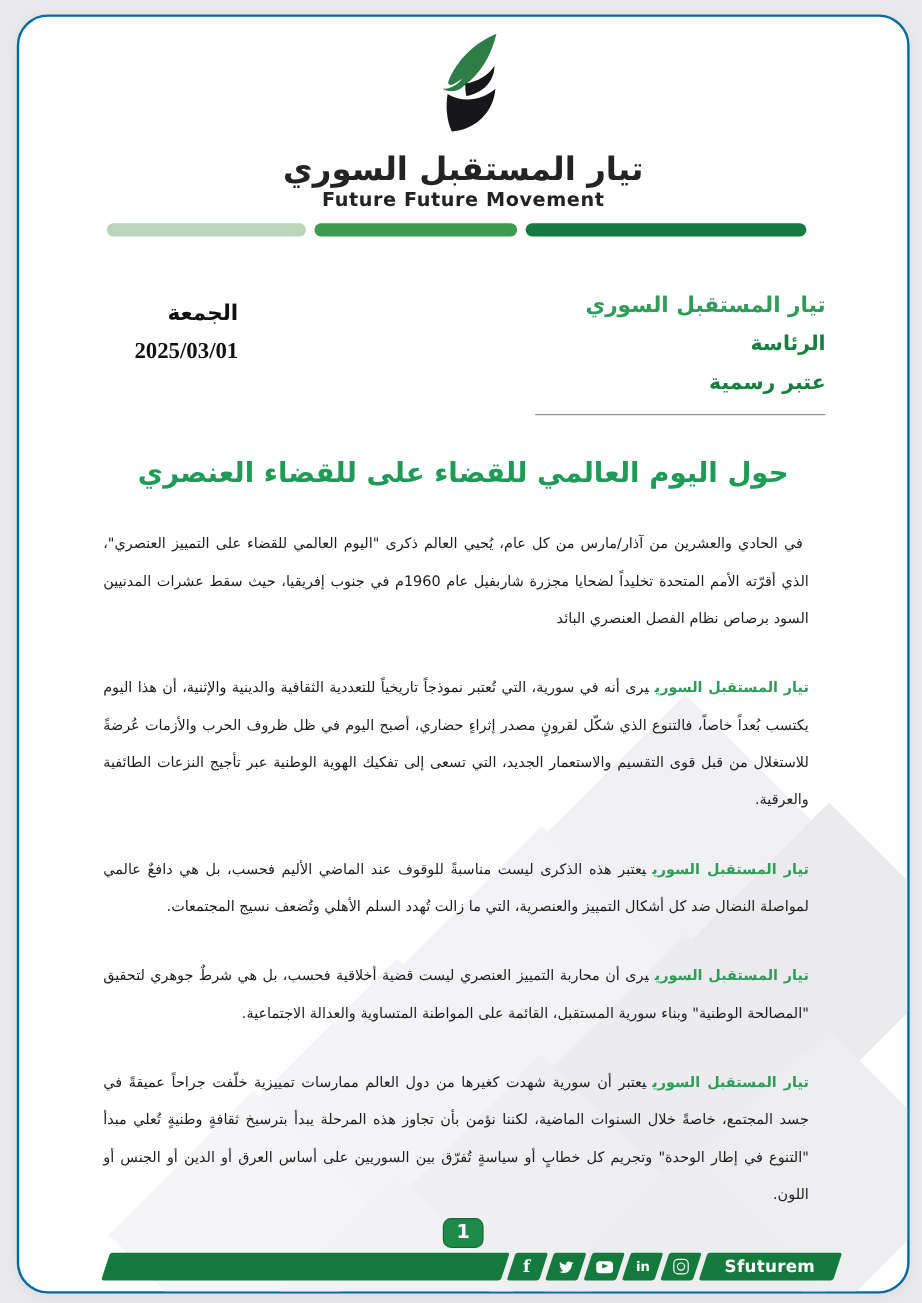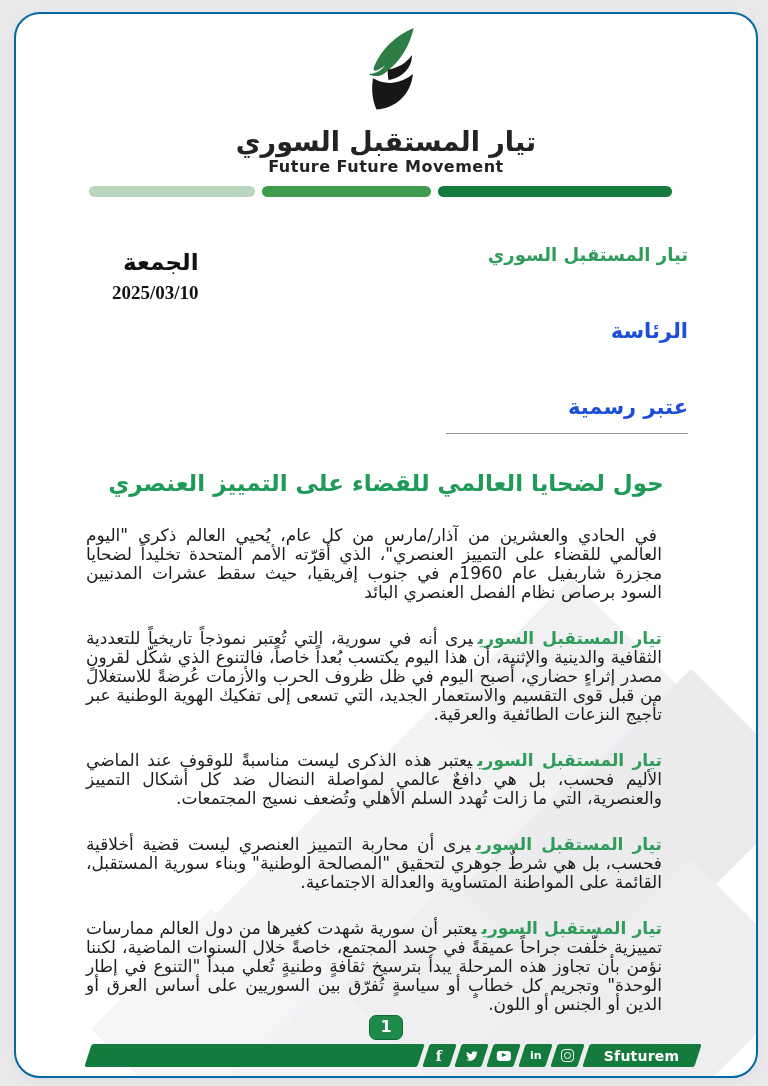--- a/index.html
+++ b/index.html
@@ -21,34 +21,34 @@
   .bars div{border-radius:7px;height:100%;}
   .bar-1{flex:0 0 28.5%;background:#b9d5bb;}
   .bar-2{flex:0 0 29%;background:#3f9b4e;}
   .bar-3{flex:1;background:#157a3e;}
 
   
   .meta{direction:rtl;display:flex;justify-content:space-between;align-items:flex-start;
     padding:42px 68px 0 96px;}
   .meta-right{text-align:right;}
   .meta-org{color:#2f9c59;font-weight:bold;font-size:18px;line-height:32px;}
-  .meta-line{color:#1d4ed8;font-weight:bold;font-size:21px;line-height:32px;margin-top:44px;}
+  .meta-line{color:#15803d;font-weight:bold;font-size:17px;line-height:32px;}
   .meta-rule{border-bottom:1.5px solid #8f8f8f;width:242px;margin-top:10px;}
   .meta-left{text-align:right;padding-top:8px;}
-  .meta-day{color:#111;font-weight:bold;font-size:23px;line-height:30px;}
+  .meta-day{color:#111;font-weight:bold;font-size:18px;line-height:30px;}
   .meta-date{color:#111;font-weight:bold;font-size:19px;line-height:32px;
     font-family:"Liberation Serif",serif;}
 
   
   .doc-title{direction:rtl;text-align:center;color:#1e9b57;font-weight:bold;font-size:23px;
     margin-top:36px;}
 
   
   .body-text{direction:rtl;padding:30px 78px 0 70px;}
-  .body-text p{margin:0 16px 27px 0;font-size:17px;line-height:19px;color:#1c1c1c;
+  .body-text p{margin:0 4px 27px 0;font-size:12px;line-height:31px;color:#1c1c1c;
     text-align:justify;text-align-last:right;}
   .p-lead{color:#2f9c59;font-weight:bold;margin-left:5px;}
 
   
   .pagenum{position:absolute;left:0;right:0;bottom:36px;display:flex;justify-content:center;z-index:2;}
   .pagenum span{background:#1e8a4a;color:#fff;font-weight:bold;font-size:16px;
     border-radius:7px;padding:1px 10px 3px 10px;border:1px solid #0f6b36;}
 
   
   .footer{position:absolute;left:72px;right:58px;bottom:9px;height:23px;display:flex;gap:5px;z-index:2;}
@@ -106,25 +106,25 @@
 
     <div class="meta">
       <div class="meta-right">
         <div class="meta-org">تيار المستقبل السوري</div>
         <div class="meta-line">الرئاسة</div>
         <div class="meta-line">عتبر رسمية</div>
         <div class="meta-rule"></div>
       </div>
       <div class="meta-left">
         <div class="meta-day">الجمعة</div>
-        <div class="meta-date">2025/03/10</div>
+        <div class="meta-date">2025/03/01</div>
       </div>
     </div>
 
-    <div class="doc-title">حول لضحايا العالمي للقضاء على التمييز العنصري</div>
+    <div class="doc-title">حول اليوم العالمي للقضاء على للقضاء العنصري</div>
 
     <div class="body-text">
       <p><span class="p-lead"></span><span>في الحادي والعشرين من آذار/مارس من كل عام، يُحيي العالم ذكرى "اليوم العالمي للقضاء على التمييز العنصري"، الذي أقرّته الأمم المتحدة تخليداً لضحايا مجزرة شاربفيل عام 1960م في جنوب إفريقيا، حيث سقط عشرات المدنيين السود برصاص نظام الفصل العنصري البائد</span></p>
       <p><span class="p-lead">تيار المستقبل السوري</span><span>يرى أنه في سورية، التي تُعتبر نموذجاً تاريخياً للتعددية الثقافية والدينية والإثنية، أن هذا اليوم يكتسب بُعداً خاصاً، فالتنوع الذي شكّل لقرونٍ مصدر إثراءٍ حضاري، أصبح اليوم في ظل ظروف الحرب والأزمات عُرضةً للاستغلال من قبل قوى التقسيم والاستعمار الجديد، التي تسعى إلى تفكيك الهوية الوطنية عبر تأجيج النزعات الطائفية والعرقية.</span></p>
       <p><span class="p-lead">تيار المستقبل السوري</span><span>يعتبر هذه الذكرى ليست مناسبةً للوقوف عند الماضي الأليم فحسب، بل هي دافعٌ عالمي لمواصلة النضال ضد كل أشكال التمييز والعنصرية، التي ما زالت تُهدد السلم الأهلي وتُضعف نسيج المجتمعات.</span></p>
       <p><span class="p-lead">تيار المستقبل السوري</span><span>يرى أن محاربة التمييز العنصري ليست قضية أخلاقية فحسب، بل هي شرطٌ جوهري لتحقيق "المصالحة الوطنية" وبناء سورية المستقبل، القائمة على المواطنة المتساوية والعدالة الاجتماعية.</span></p>
       <p><span class="p-lead">تيار المستقبل السوري</span><span>يعتبر أن سورية شهدت كغيرها من دول العالم ممارسات تمييزية خلّفت جراحاً عميقةً في جسد المجتمع، خاصةً خلال السنوات الماضية، لكننا نؤمن بأن تجاوز هذه المرحلة يبدأ بترسيخ ثقافةٍ وطنيةٍ تُعلي مبدأ "التنوع في إطار الوحدة" وتجريم كل خطابٍ أو سياسةٍ تُفرّق بين السوريين على أساس العرق أو الدين أو الجنس أو اللون.</span></p>
     </div>
 
   </div>

